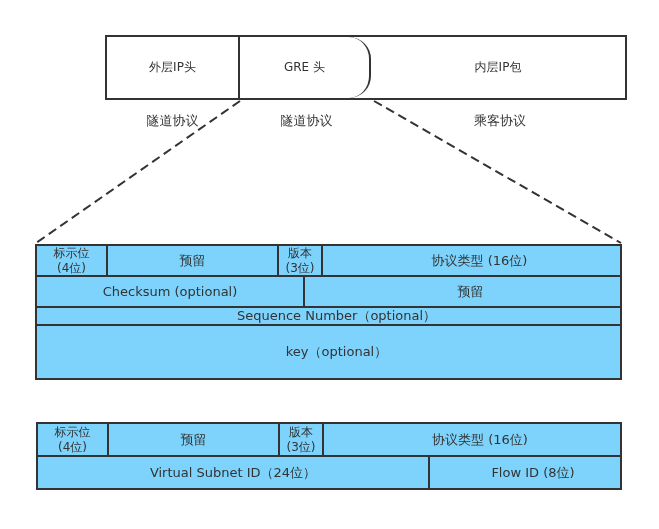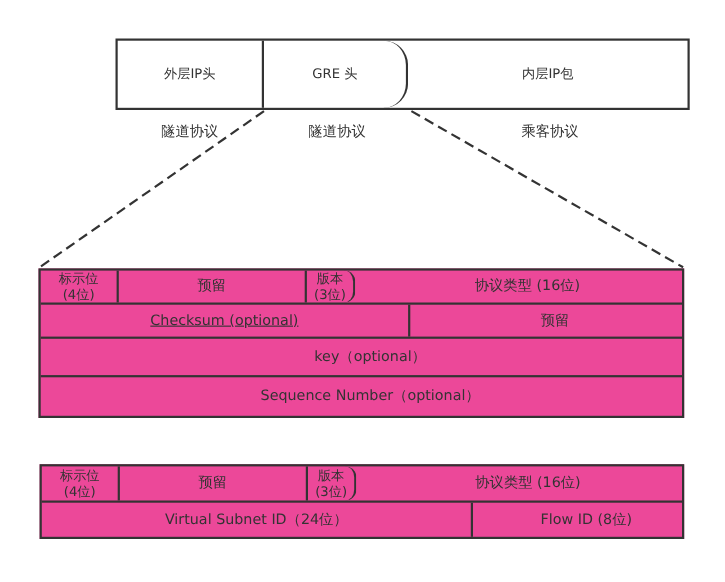--- a/index.html
+++ b/index.html
@@ -50,21 +50,21 @@
   }
   .caption.c1 { left: 105px; width: 135px; }
   .caption.c2 { left: 240px; width: 133px; }
   .caption.c3 { left: 373px; width: 254px; }
   
   .ftable {
     position: absolute;
     display: flex;
     flex-direction: column;
     border: 2px solid #333333;
-    background: #ec4899;
+    background: #7dd3fc;
   }
   .ftable.gre { left: 35px; top: 244px; width: 587px; height: 136px; }
   .ftable.nvgre { left: 36px; top: 422px; width: 586px; height: 68px; }
   .trow {
     display: flex;
     border-bottom: 2px solid #333333;
   }
   .trow:last-child { border-bottom: none; flex: 1; }
   .gre .trow.r1 { height: 31px; }
   .gre .trow.r2 { height: 31px; }
@@ -77,23 +77,23 @@
     text-align: center;
     font-size: 13px;
     border-right: 2px solid #333333;
     white-space: pre-line;
     line-height: 1.2;
   }
   .tcell:last-child { border-right: none; padding-left: 16px; }
   .tcell.small { font-size: 12px; }
   .tcell.flags { width: 71px; }
   .tcell.reserved1 { width: 171px; }
-  .tcell.version { width: 44px; border-radius: 10px; }
+  .tcell.version { width: 44px; }
   .tcell.proto { flex: 1; }
-  .tcell.checksum { width: 336px; text-decoration: underline; }
+  .tcell.checksum { width: 268px; }
   .tcell.reserved2 { flex: 1; }
   .tcell.wide { flex: 1; }
   .tcell.vsid { width: 392px; }
   .tcell.flowid { flex: 1; border-radius: 15px; }
 </style>
 </head>
 <body>
 
 <div class="canvas">
 
@@ -118,25 +118,25 @@
 (4位)</div>
       <div class="tcell reserved1">预留</div>
       <div class="tcell small version">版本
 (3位)</div>
       <div class="tcell proto">协议类型 (16位)</div>
     </div>
     <div class="trow r2">
       <div class="tcell checksum">Checksum (optional)</div>
       <div class="tcell reserved2">预留</div>
     </div>
+    <div class="trow r4">
+      <div class="tcell wide">Sequence Number（optional）</div>
+    </div>
     <div class="trow r3">
       <div class="tcell wide">key（optional）</div>
-    </div>
-    <div class="trow r4">
-      <div class="tcell wide">Sequence Number（optional）</div>
     </div>
   </div>
 
   <div class="ftable nvgre">
     <div class="trow r1">
       <div class="tcell small flags">标示位
 (4位)</div>
       <div class="tcell reserved1">预留</div>
       <div class="tcell small version">版本
 (3位)</div>

